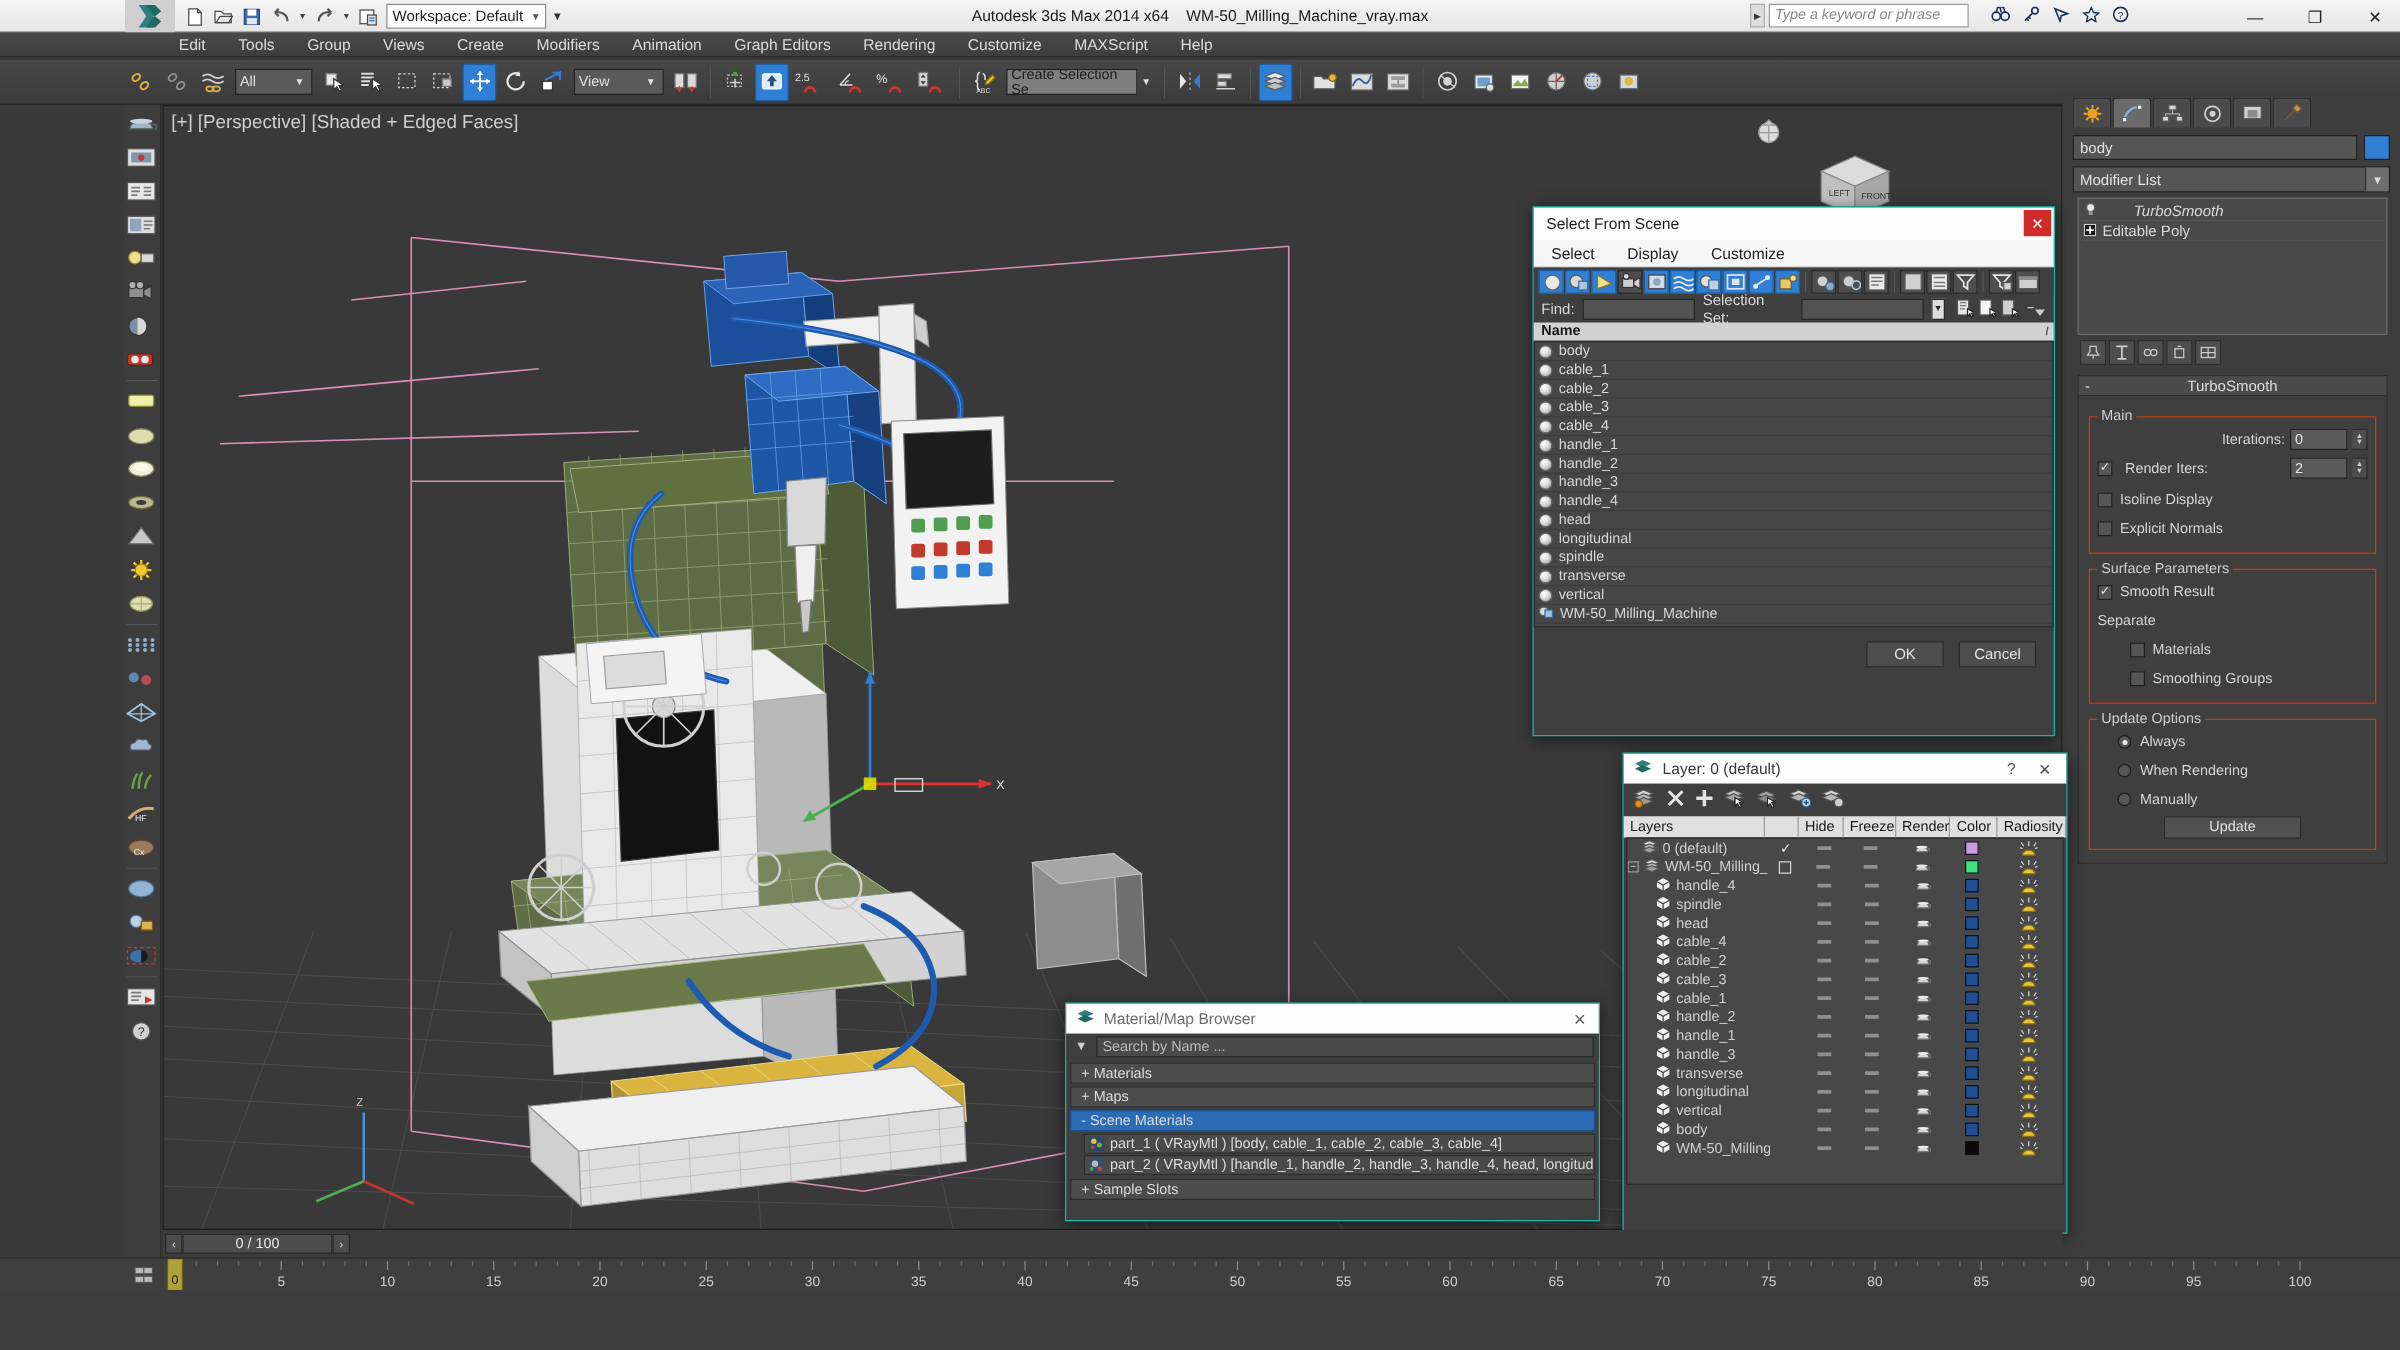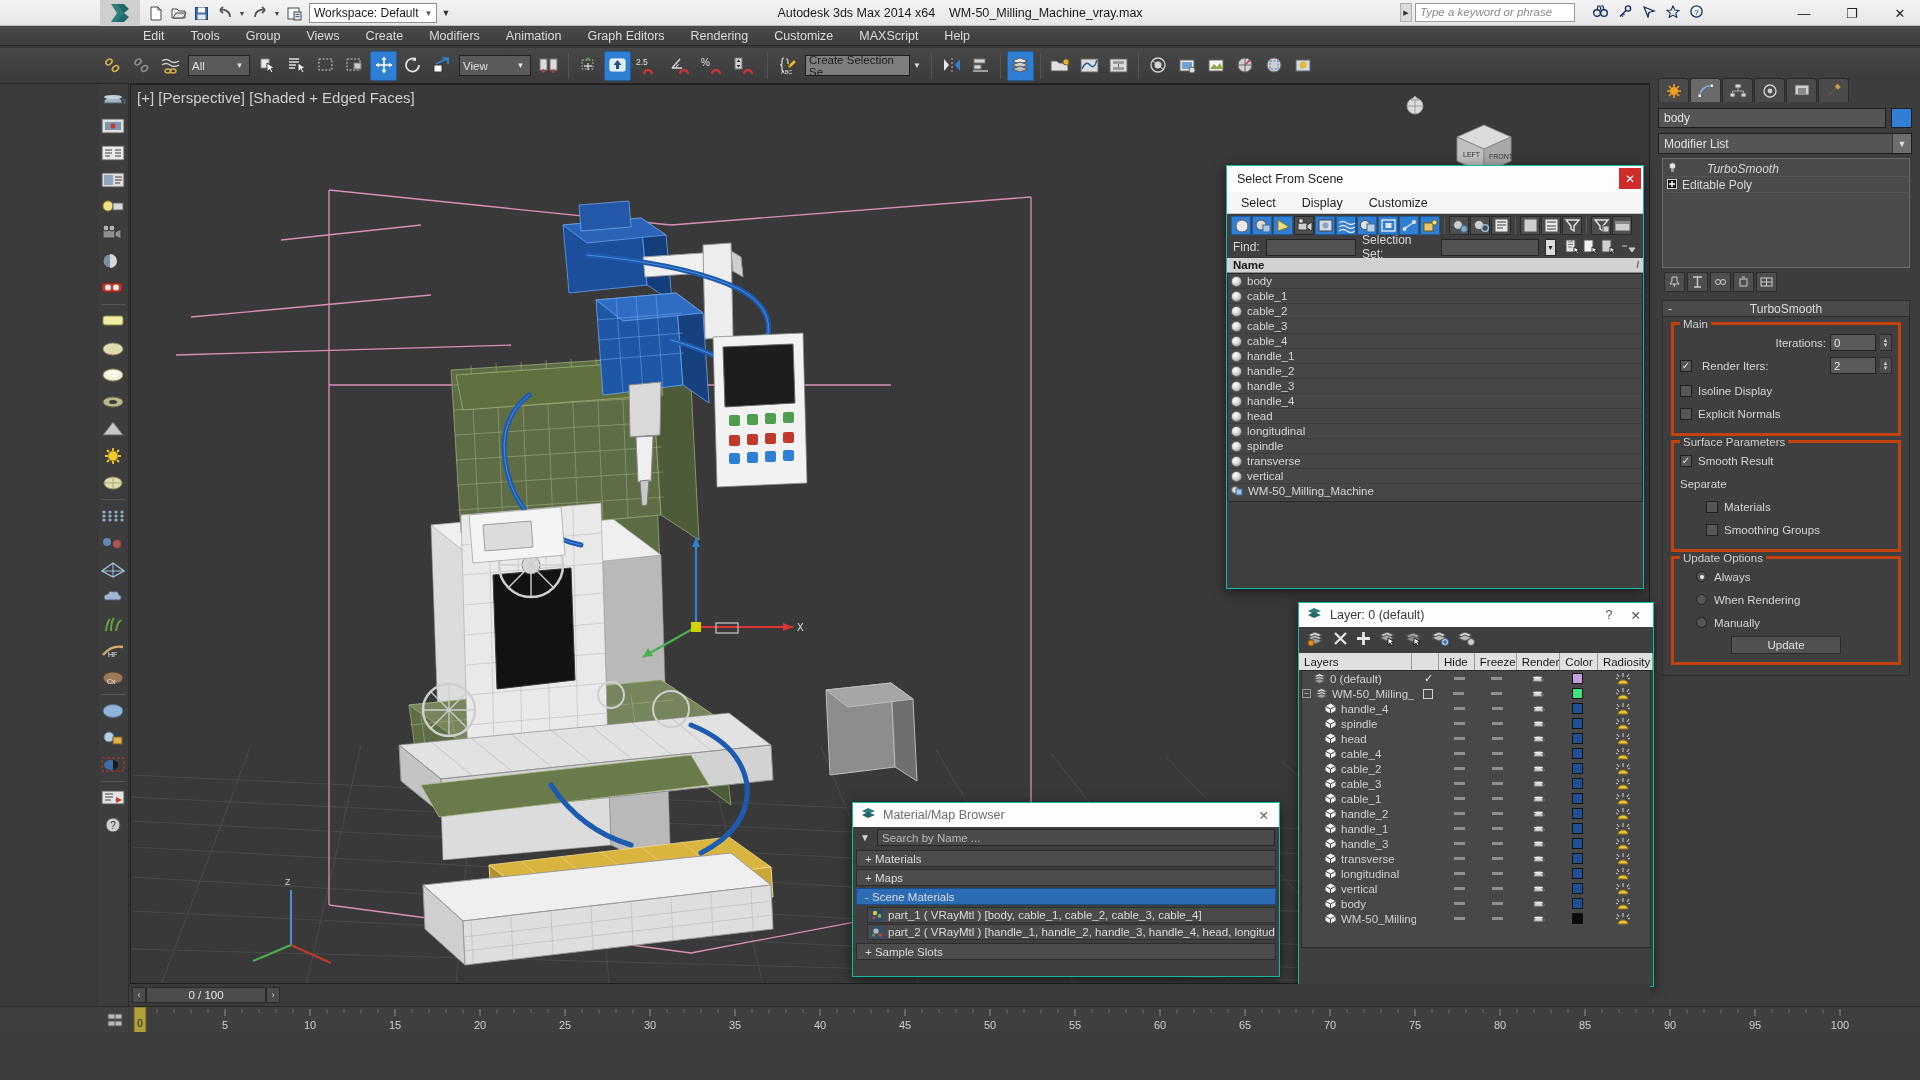--- a/index.html
+++ b/index.html
@@ -85,21 +85,21 @@
   .cp-stackrow.italic { font-style:italic; }
   .cp-stackbtns { display:flex; margin:4px 0 0 14px; gap:2px; align-items:center; }
   .cp-stackbtns .b { width:21px; height:20px; background:#4e4e4e; border:1px solid #2d2d2d;
     display:flex; align-items:center; justify-content:center; font-size:11px; color:#ccc; }
   .rollout { margin:8px 10px 0 12px; border:1px solid #2e2e2e; }
   .rollout-h { height:16px; background:#4a4a4a; border-bottom:1px solid #2e2e2e; display:flex;
     align-items:center; font-size:12px; color:#ddd; }
   .rollout-h .mi { width:14px; text-align:center; }
   .rollout-h .tt { flex:1; text-align:center; margin-right:14px; }
   .rollout-b { background:#3f3f3f; padding:4px 6px 6px 6px; }
-  .grp { border:3px solid #c2410c; margin:1px 2px 4px 2px; padding:8px 6px 6px 6px; position:relative; }
+  .grp { border:1px solid #c2410c; margin:12px 2px 4px 2px; padding:8px 6px 6px 6px; position:relative; }
   .grp > .gl { position:absolute; top:-7px; left:6px; background:#3f3f3f; padding:0 3px; font-size:11.5px; color:#cfcfcf; }
   .row { display:flex; align-items:center; height:19px; margin-bottom:4px; font-size:11.5px; color:#d5d5d5; }
   .spin { width:46px; height:17px; background:#5a5a5a; border:1px solid #222; color:#e6e6e6;
     font-size:11.5px; padding:0 3px; display:flex; align-items:center;}
   .spinbtns { width:12px; height:17px; background:#4d4d4d; border:1px solid #2b2b2b; border-left:none;
     display:flex; flex-direction:column; align-items:center; justify-content:center; font-size:6px; line-height:5px; color:#ccc;}
   .ck { width:12px; height:12px; border:1px solid #1f1f1f; background:#565656; margin-right:6px;
     display:flex; align-items:center; justify-content:center; font-size:10px; color:#e8e8e8; line-height:10px;}
   .rb { width:11px; height:11px; border:1px solid #1f1f1f; background:#565656; border-radius:50%;
     margin-right:7px; display:flex; align-items:center; justify-content:center; }
@@ -1294,20 +1294,24 @@
           <span>vertical</span>
         </div>
         <div class="sfs-row">
           <span><svg width="12" height="11" viewBox="0 0 12 11">
               <circle cx="4" cy="5" r="3.4" fill="#dcdcdc" stroke="#666"></circle>
               <rect x="5" y="4" width="6" height="6" fill="#9fc0de" stroke="#3a6a9a"></rect>
             </svg></span>
           <span>WM-50_Milling_Machine</span>
         </div>
       </div>
+    <div class="dlg-footer">
+      <div class="dlg-btn">OK</div>
+      <div class="dlg-btn">Cancel</div>
+    </div>
   </div>
 
   <div class="dlg" id="lay-dlg" style="left:1298px; top:602px; width:356px; height:385px;">
     <div class="lay-title">
       <span>
         <svg width="15" height="14" viewBox="0 0 15 14">
             <path d="M1 4 L7 1 L14 4 L7 7z" fill="#2f7d7d"></path>
             <path d="M1 8 L7 5 L14 8 L7 11z" fill="#1f6a66"></path>
           </svg></span>
       <span>Layer: 0 (default)</span>

